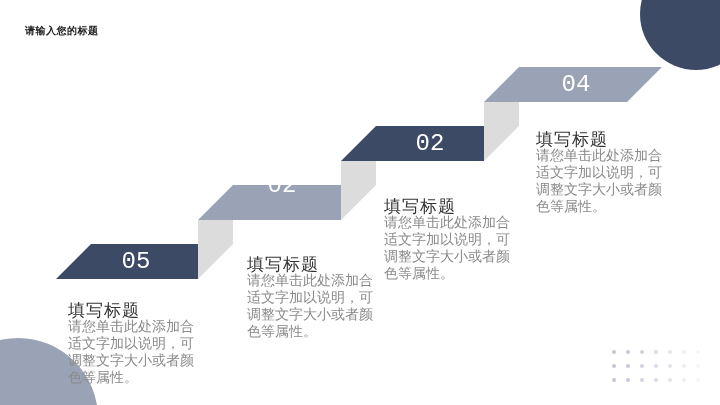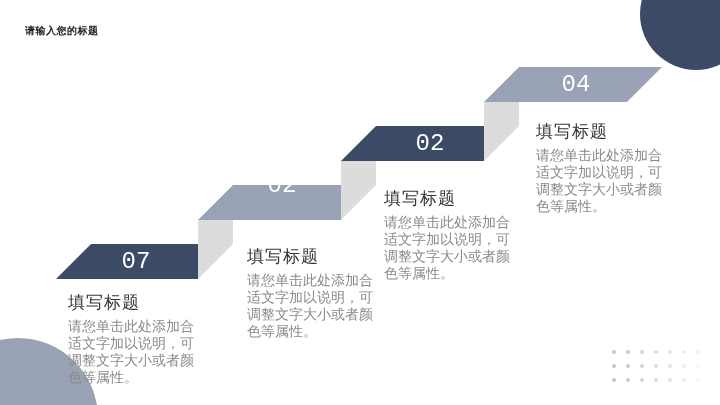--- a/index.html
+++ b/index.html
@@ -2,21 +2,21 @@
 <html><head>
 <meta charset="utf-8">
 <style>
   html,body{margin:0;padding:0;}
   body{width:720px;height:405px;position:relative;overflow:hidden;background:#ffffff;font-family:"DejaVu Sans","Liberation Sans",sans-serif;}
   .title{position:absolute;left:25px;top:24px;font-size:10px;font-weight:bold;color:#222;letter-spacing:0.5px;}
   .circle-tr{position:absolute;left:640px;top:-42px;width:112px;height:112px;border-radius:50%;background:#3D4A66;}
   .circle-bl{position:absolute;left:-62px;top:338px;width:160px;height:160px;border-radius:50%;background:#9AA3B5;}
   svg.steps{position:absolute;left:0;top:0;}
   .num{position:absolute;color:#fff;font-size:24px;font-family:Liberation Mono, monospace;text-align:center;width:60px;}
-  .htitle{position:absolute;font-size:17px;color:#333;letter-spacing:1px;}
+  .htitle{position:absolute;font-size:17px;color:#333;letter-spacing:1px;margin-top:8px;}
   .desc{position:absolute;font-size:14px;color:#8a8a8a;line-height:17px;width:130px;}
   .dots{position:absolute;left:612px;top:350px;display:grid;grid-template-columns:repeat(7,14px);grid-row-gap:10px;}
   .dot{width:4px;height:4px;border-radius:50%;}
 </style>
 </head>
 <body>
 
 <div class="circle-tr"></div>
 <div class="circle-bl"></div>
 
@@ -27,21 +27,21 @@
   <polygon points="198,220 233,220 233,244 198,279" fill="#DCDCDC"></polygon>
   <polygon points="341,161 376,161 376,185 341,220" fill="#DCDCDC"></polygon>
   <polygon points="484,102 519,102 519,126 484,161" fill="#DCDCDC"></polygon>
 
   <polygon points="91,244 198,244 198,279 56,279" fill="#3D4A66"></polygon>
   <polygon points="233,185 341,185 341,220 198,220" fill="#9AA3B5"></polygon>
   <polygon points="376,126 484,126 484,161 341,161" fill="#3D4A66"></polygon>
   <polygon points="519,67 662,67 627,102 484,102" fill="#9AA3B5"></polygon>
 </svg>
 
-<div class="num" style="left:106px;top:248px;">07</div>
+<div class="num" style="left:106px;top:248px;">05</div>
 <div class="num" style="left:252px;top:172px;">02</div>
 <div class="num" style="left:400px;top:130px;">02</div>
 <div class="num" style="left:546px;top:71px;">04</div>
 
 <div class="htitle" style="left:68px;top:291px;">填写标题</div>
 <div class="desc" style="left:68px;top:318px;">请您单击此处添加合适文字加以说明，可调整文字大小或者颜色等属性。</div>
 
 <div class="htitle" style="left:247px;top:245px;">填写标题</div>
 <div class="desc" style="left:247px;top:272px;">请您单击此处添加合适文字加以说明，可调整文字大小或者颜色等属性。</div>
 

